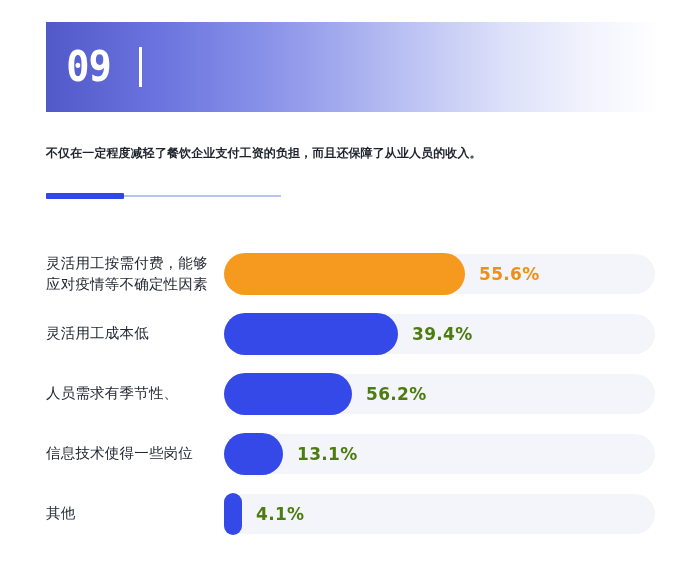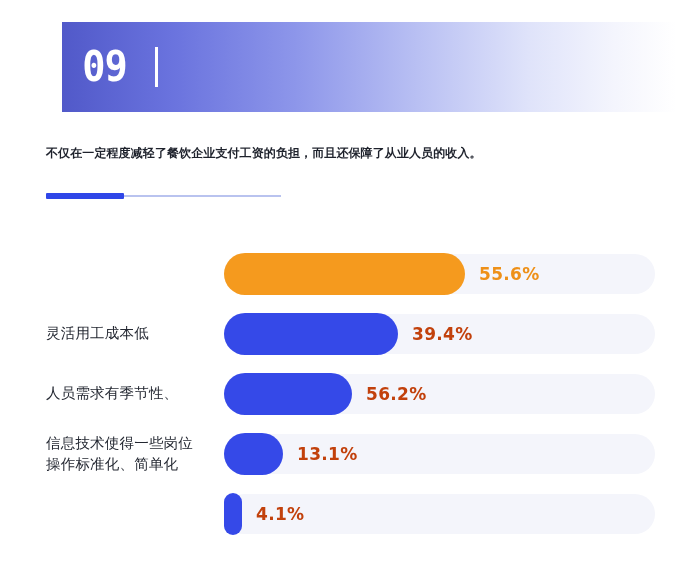--- a/index.html
+++ b/index.html
@@ -20,21 +20,20 @@
         #5159c9 0%,
         #6a73de 18%,
         #8d96ea 38%,
         #b9c0f3 58%,
         #dfe3fa 76%,
         #f4f5fd 90%,
         #ffffff 100%);
     display:flex;
     align-items:center;
     box-sizing:border-box;
-    margin-left:16px;
   }
   .banner-num{
     color:#ffffff;
     font-size:42px;
     font-weight:bold;
     letter-spacing:-1px;
     padding-left:22px;
     line-height:1;
     font-family:"DejaVu Sans Mono","Liberation Mono",monospace;
     transform:scaleX(0.92);
@@ -133,65 +132,67 @@
   .value{
     position:absolute;
     top:50%;
     transform:translateY(-50%);
     font-size:17px;
     font-weight:bold;
     letter-spacing:0.3px;
     font-family:"DejaVu Sans","Liberation Sans",sans-serif;
   }
   .value.orange{ color:#EE9018; }
-  .value.blue{ color:#c2410c; }
+  .value.blue{ color:#4d7c0f; }
 </style>
 </head>
 <body>
 
 <div class="banner">
   <div class="banner-num">09</div>
   <div class="banner-sep"></div>
 </div>
 
 <div class="subtitle">不仅在一定程度减轻了餐饮企业支付工资的负担，而且还保障了从业人员的收入。</div>
 
 <div class="divider-wrap">
   <div class="divider-thin"></div>
   <div class="divider-thick"></div>
 </div>
 
 <div class="chart">
 
   <div class="row">
+    <div class="row-label"><span>灵活用工按需付费，能够</span><br><span>应对疫情等不确定性因素</span></div>
     <div class="track"></div>
     <div class="bar orange" style="width:241px;"></div>
     <div class="value orange" style="left:479px;">55.6%</div>
   </div>
 
   <div class="row">
     <div class="row-label"><span>灵活用工成本低</span></div>
     <div class="track"></div>
     <div class="bar blue" style="width:174px;"></div>
     <div class="value blue" style="left:412px;">39.4%</div>
   </div>
 
   <div class="row">
     <div class="row-label"><span>人员需求有季节性、</span><br></div>
     <div class="track"></div>
     <div class="bar blue" style="width:128px;"></div>
     <div class="value blue" style="left:366px;">56.2%</div>
   </div>
 
   <div class="row">
-    <div class="row-label"><span>信息技术使得一些岗位</span><br><span>操作标准化、简单化</span></div>
+    <div class="row-label"><span>信息技术使得一些岗位</span><br></div>
     <div class="track"></div>
     <div class="bar blue" style="width:59px;"></div>
     <div class="value blue" style="left:297px;">13.1%</div>
   </div>
 
   <div class="row">
+    <div class="row-label"><span>其他</span></div>
     <div class="track"></div>
     <div class="bar blue" style="width:18px;"></div>
     <div class="value blue" style="left:256px;">4.1%</div>
   </div>
 
 </div>
 
 </body></html>

